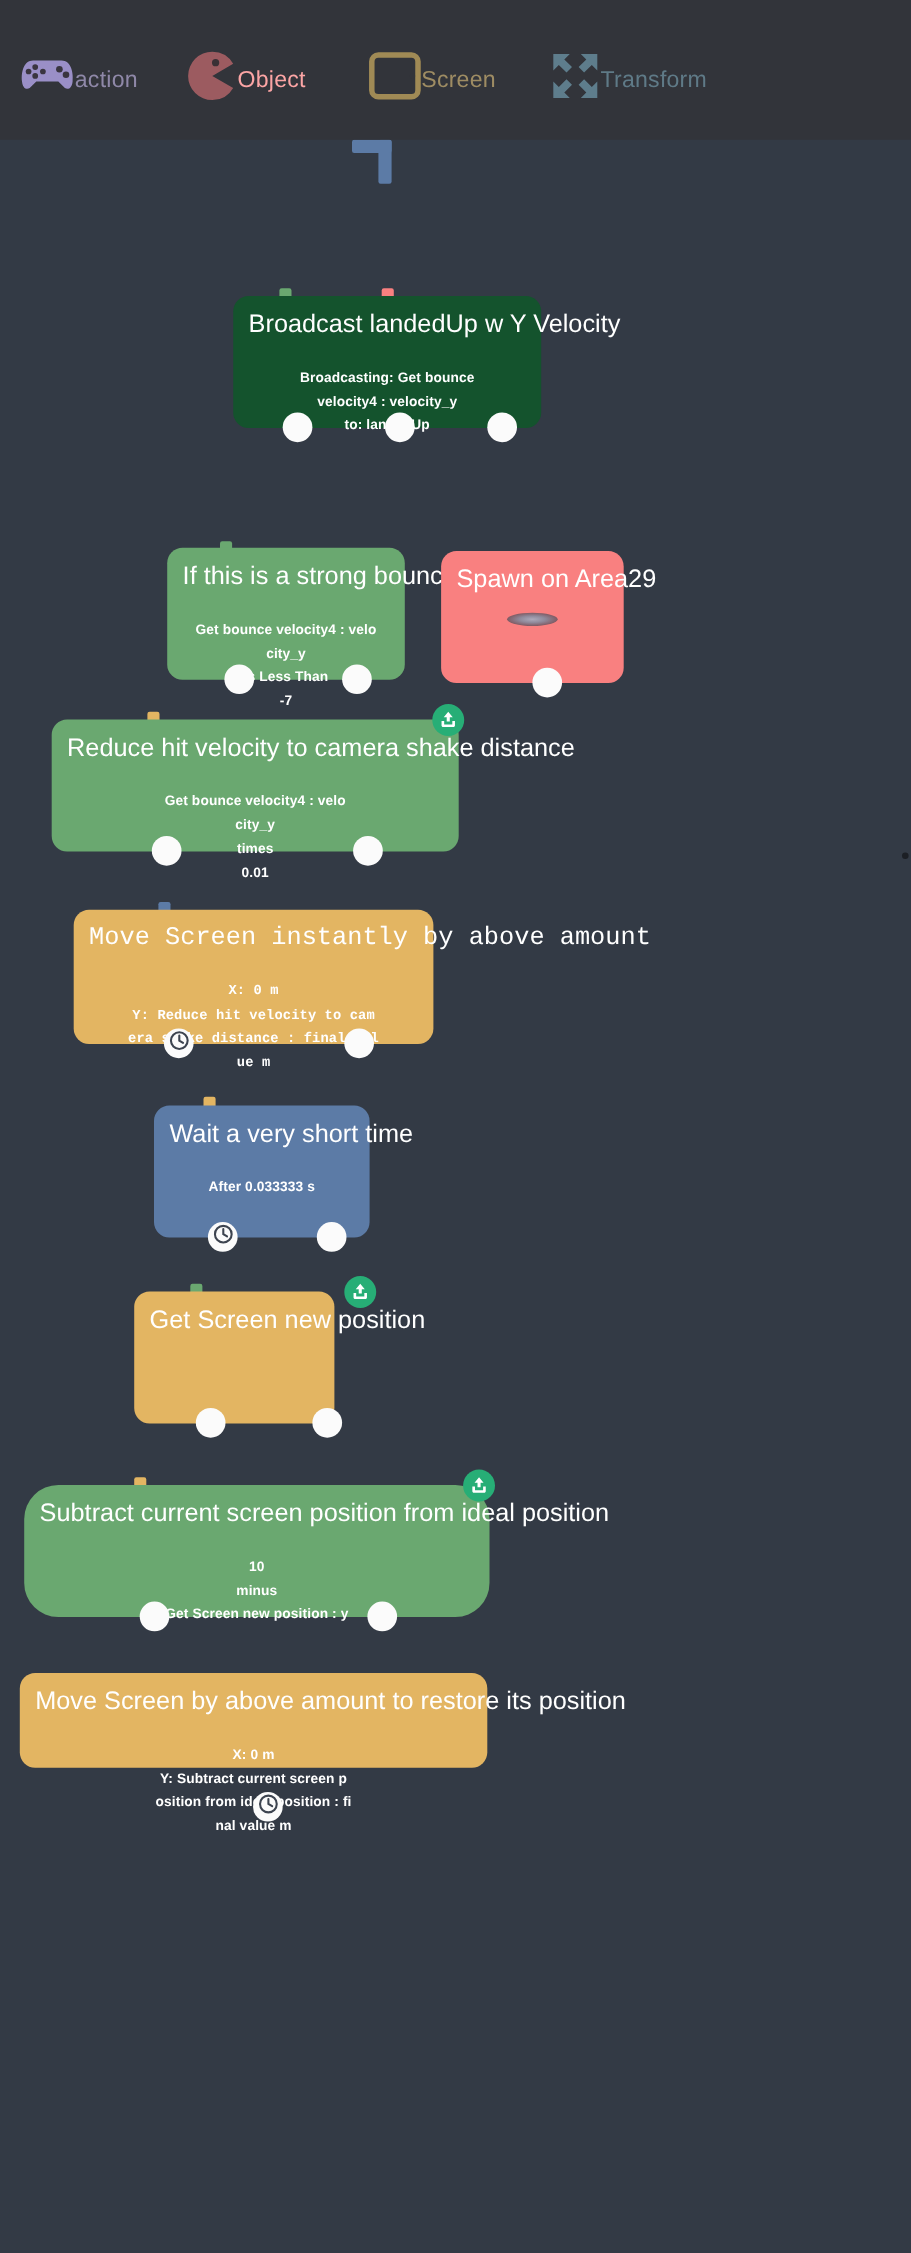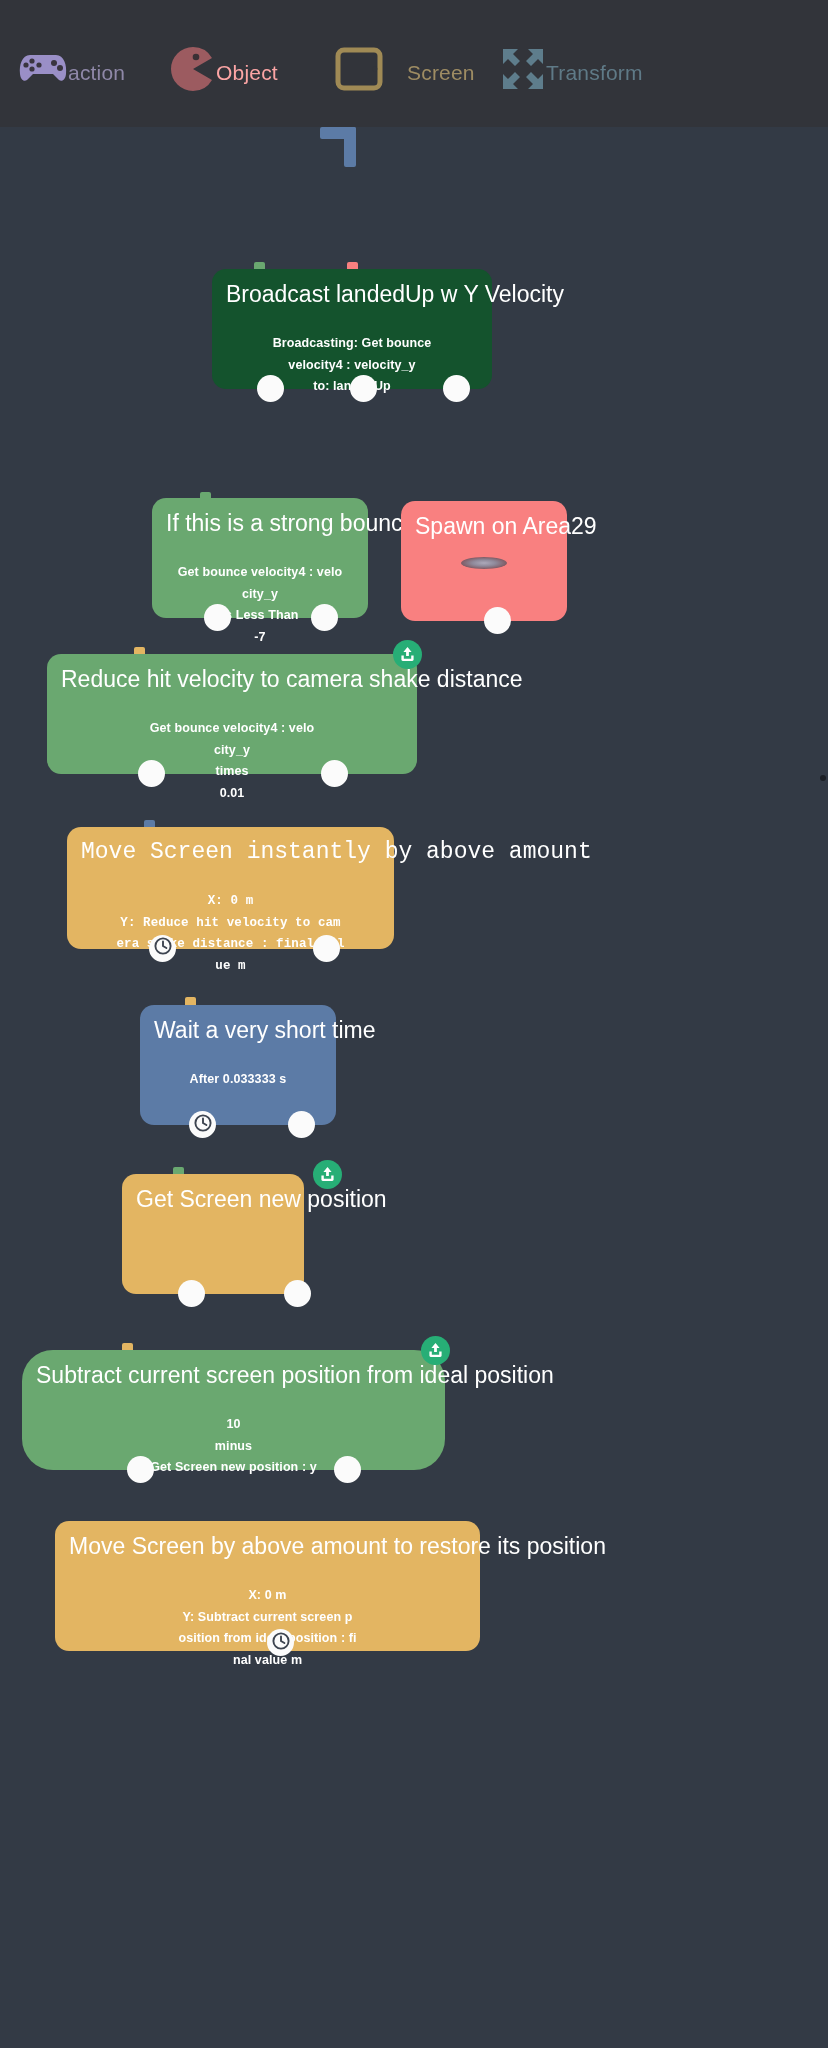--- a/index.html
+++ b/index.html
@@ -80,21 +80,21 @@
       </div>
       <div class="tool-item" style="left: 170px;">
         <div class="tool-icon">
           <svg width="46" height="48" viewBox="0 0 46 48">
             <path d="M23 2 A22 22 0 1 0 23 46 A22 22 0 0 0 42 35 L23 24 L42 13 A22 22 0 0 0 23 2 Z" fill="#9c5b60"></path>
             <circle cx="26" cy="12" r="3.3" fill="#3a3035"></circle>
           </svg>
         </div>
         <div class="tool-label" style="color: #fca5a5;">Object</div>
       </div>
-      <div class="tool-item" style="left: 335px; gap: 24px;">
+      <div class="tool-item" style="left: 335px;">
         <div class="tool-icon">
           <svg width="48" height="44" viewBox="0 0 48 44">
             <rect x="3" y="3" width="42" height="38" rx="6" fill="none" stroke="#a08a55" stroke-width="5"></rect>
             <circle cx="40" cy="22" r="2.4" fill="#32343a"></circle>
           </svg>
         </div>
         <div class="tool-label" style="color: rgb(158, 140, 99);">Screen</div>
       </div>
       <div class="tool-item" style="left: 500px;">
         <div class="tool-icon">
@@ -217,21 +217,21 @@
 Get Screen new position : y</div>
         <div class="port" style="left: 105px; top: 106px;"></div>
         <div class="port" style="left: 312px; top: 106px;"></div>
         <div class="badge" style="left: 399px; top: -14px; background: rgb(39, 174, 118);">
           <svg width="19" height="19" viewBox="0 0 19 19">
             <path d="M9.5 2 L13.6 7 L10.9 7 L10.9 11 L8.1 11 L8.1 7 L5.4 7 Z" fill="#ffffff"></path>
             <path d="M3.4 10.4 L3.4 14.6 C3.4 15.4 4 16 4.8 16 L14.2 16 C15 16 15.6 15.4 15.6 14.6 L15.6 10.4 L13.2 10.4 L13.2 13.7 L5.8 13.7 L5.8 10.4 Z" fill="#ffffff"></path>
           </svg>
         </div>
       </div>
-      <div class="node" style="left: 18px; top: 1394px; width: 425px; height: 130px; background: rgb(227, 181, 98); margin-left: 37px;">
+      <div class="node" style="left: 18px; top: 1394px; width: 425px; height: 86px; background: rgb(227, 181, 98);">
         <div class="node-title">Move Screen by above amount to restore its position</div>
         <div class="node-body">X: 0 m
 Y: Subtract current screen p
 osition from ideal position : fi
 nal value m</div>
         <div class="port" style="left: 212px; top: 108px;">
           <span><svg width="18" height="18" viewBox="0 0 18 18">
               <circle cx="9" cy="9" r="7.6" fill="none" stroke="#3d4450" stroke-width="1.9"></circle>
               <path d="M9 4.4 L9 9 L12.4 11" fill="none" stroke="#3d4450" stroke-width="1.9" stroke-linecap="round"></path>
             </svg></span>

